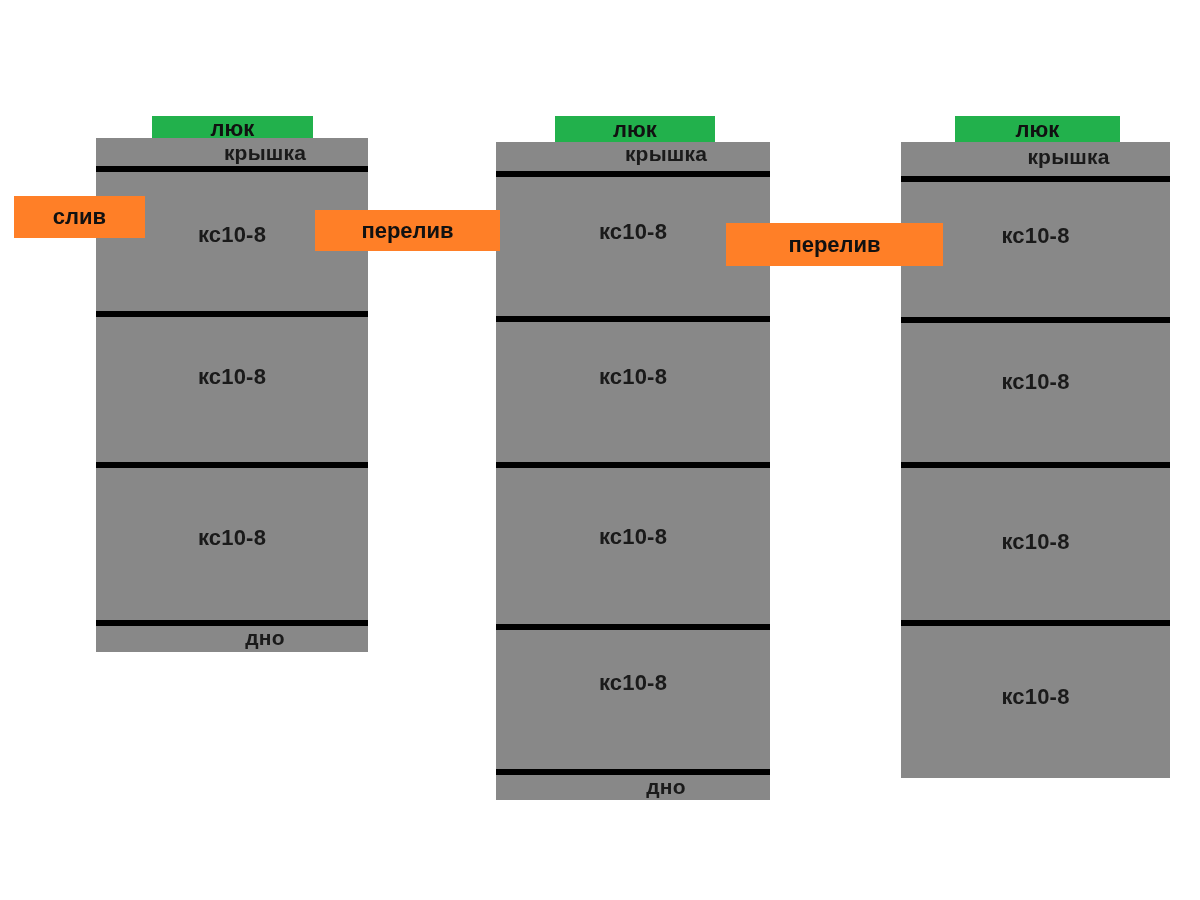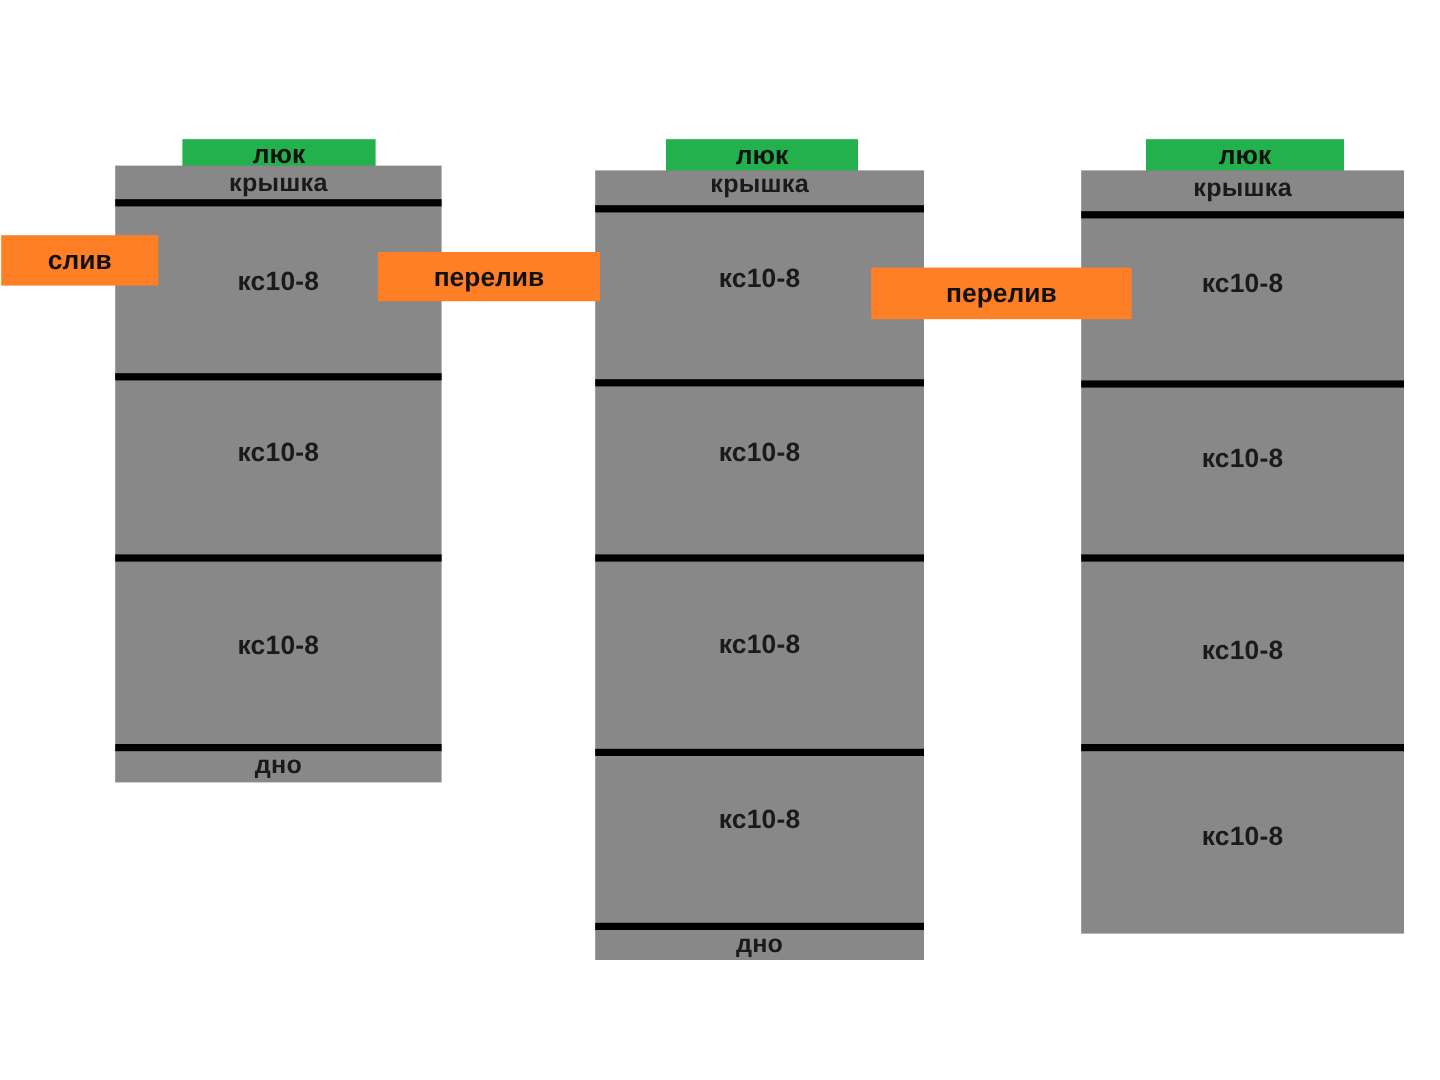--- a/index.html
+++ b/index.html
@@ -38,21 +38,21 @@
   .ring-label {
     position: absolute;
     z-index: 5;
     color: #1a1a1a;
     font-weight: bold;
     text-align: center;
     white-space: nowrap;
     letter-spacing: 0.2px;
   }
   .ring-label.big   { font-size: 22px; }
-  .ring-label.small { font-size: 21px; }
+  .ring-label.small { font-size: 21px; margin-left: 33px; }
 
   
   .hatch {
     position: absolute;
     background: #22b14c;
     z-index: 1;
     display: flex;
     align-items: center;
     justify-content: center;
   }
@@ -132,21 +132,21 @@
   <div class="ring-line" style="left:901px; top:317px; width:269px; height:6px;"></div>
   <div class="ring-line" style="left:901px; top:462px; width:269px; height:6px;"></div>
   <div class="ring-line" style="left:901px; top:620px; width:269px; height:6px;"></div>
 
   <div class="ring-label small" style="left:901px; top:145px; width:269px;">крышка</div>
   <div class="ring-label big" style="left:901px; top:223px; width:269px;">кс10-8</div>
   <div class="ring-label big" style="left:901px; top:369px; width:269px;">кс10-8</div>
   <div class="ring-label big" style="left:901px; top:529px; width:269px;">кс10-8</div>
   <div class="ring-label big" style="left:901px; top:684px; width:269px;">кс10-8</div>
 
-  <div class="pipe" style="left:1px; top:196px; width:131px; height:42px;">
+  <div class="pipe" style="left:14px; top:196px; width:131px; height:42px;">
     <span>слив</span>
   </div>
 
   <div class="pipe" style="left:315px; top:210px; width:185px; height:41px;">
     <span>перелив</span>
   </div>
 
   <div class="pipe" style="left:726px; top:223px; width:217px; height:43px;">
     <span>перелив</span>
   </div>

